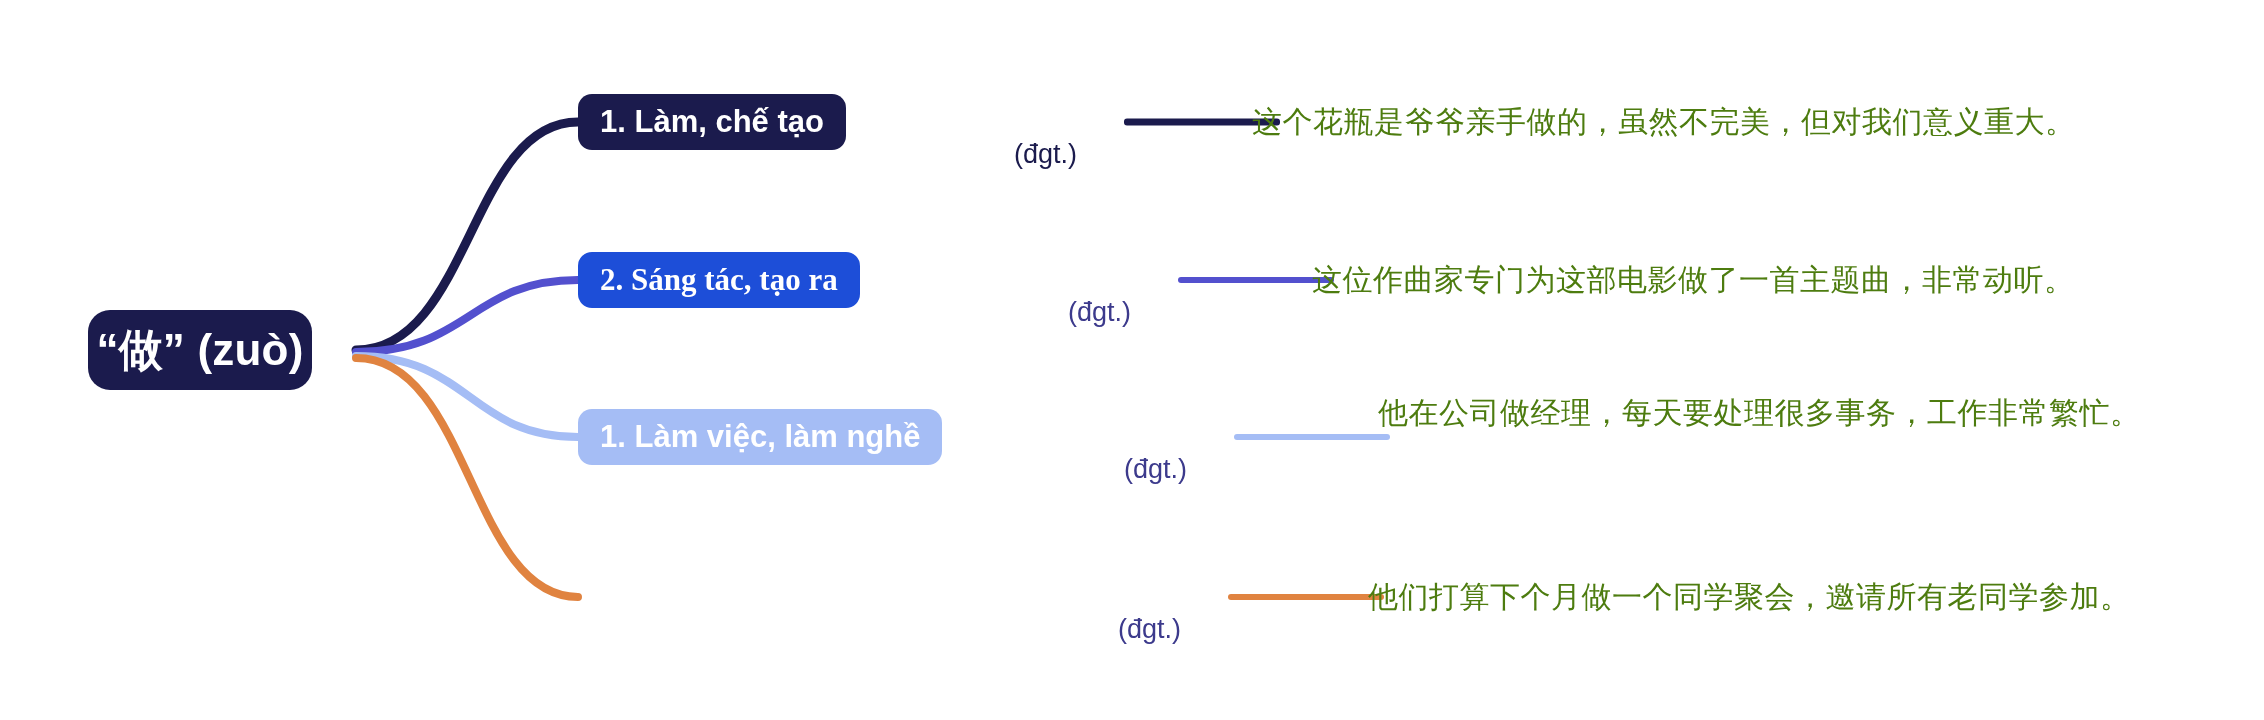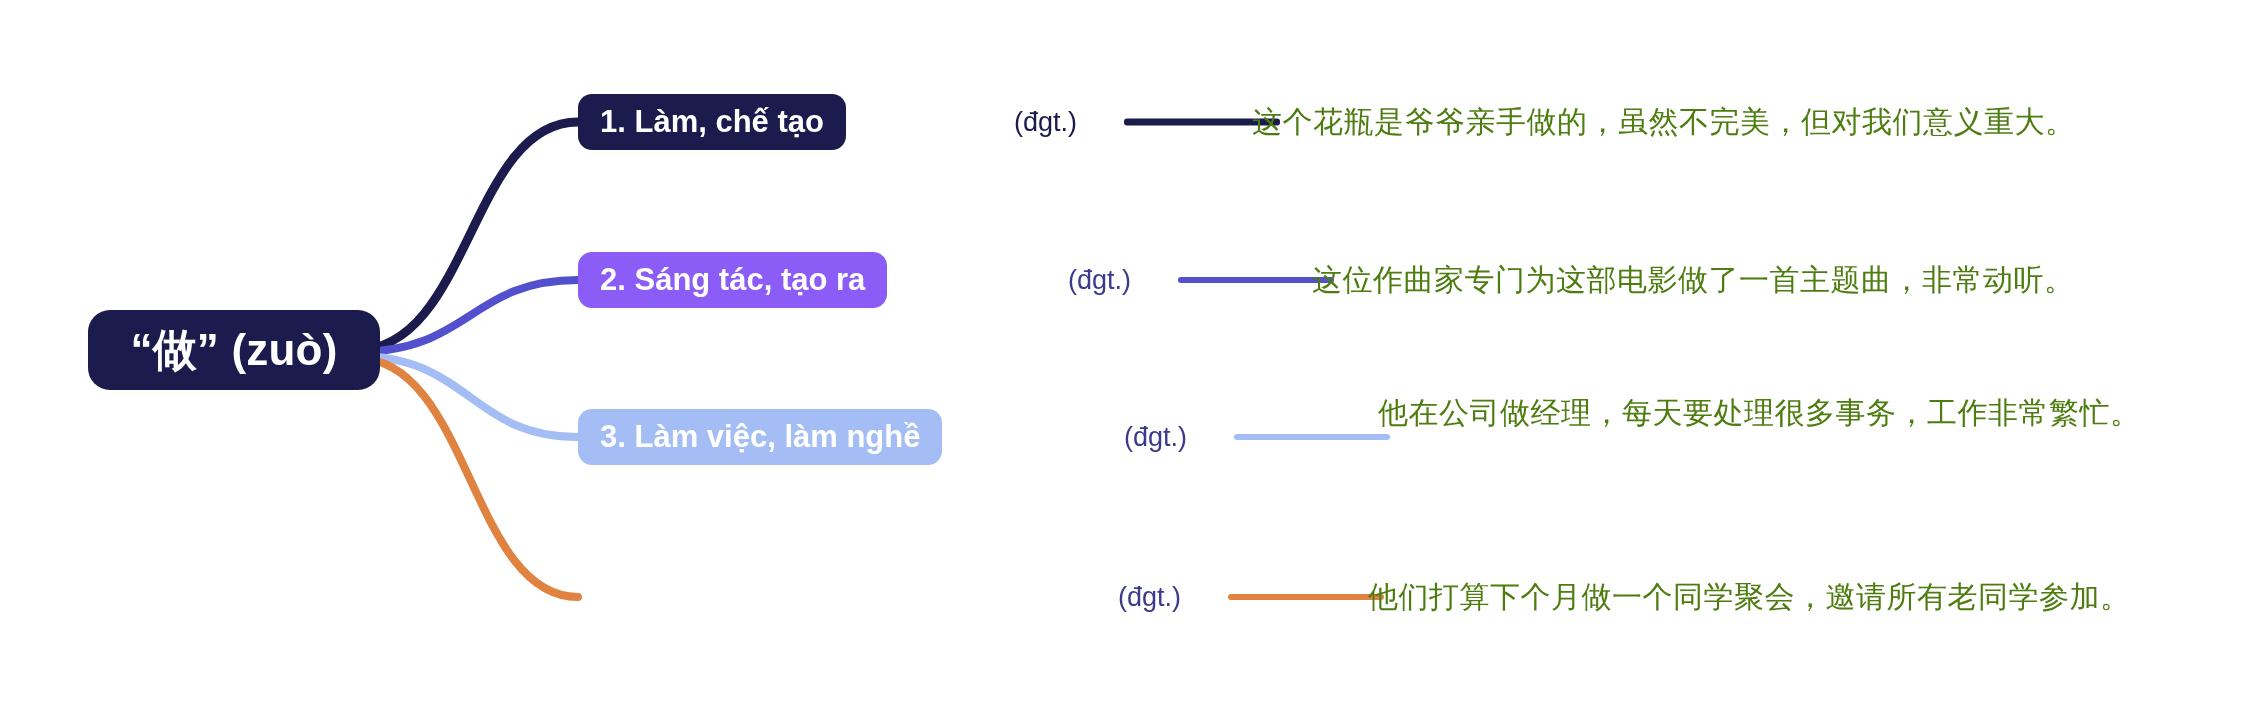--- a/index.html
+++ b/index.html
@@ -55,20 +55,21 @@
     white-space: nowrap;
     padding: 11px 22px;
     box-sizing: border-box;
     height: 56px;
   }
   .pos-tag {
     position: absolute;
     font-size: 27px;
     white-space: nowrap;
     transform: translateY(-50%);
+    margin-top: 32px;
   }
   .connector {
     position: absolute;
     height: 6px;
     border-radius: 3px;
     transform: translateY(-50%);
   }
   .example-sentence {
     position: absolute;
     font-size: 30px;
@@ -83,40 +84,40 @@
 
 <div id="canvas">
 
   <svg id="branch-curves" viewBox="0 0 2264 720" preserveAspectRatio="none">
     <path d="M 356 350 C 470 350, 470 122, 578 122" fill="none" stroke="#1b1b4d" stroke-width="9" stroke-linecap="round"></path>
     <path d="M 356 352 C 470 352, 470 280, 578 280" fill="none" stroke="#5350ce" stroke-width="8" stroke-linecap="round"></path>
     <path d="M 356 356 C 470 356, 470 437, 578 437" fill="none" stroke="#a5bdf5" stroke-width="8" stroke-linecap="round"></path>
     <path d="M 356 358 C 470 358, 470 597, 578 597" fill="none" stroke="#e08340" stroke-width="8" stroke-linecap="round"></path>
   </svg>
 
-  <div class="root-node" style="left:88px; top:310px; width:292px; height:80px;">
+  <div class="root-node" style="left:88px; top:310px; width:224px; height:80px;">
     <span class="root-label">“做” (zuò)</span>
   </div>
 
   <div class="sense-node" style="left:578px; top:94px; background:#1b1b4d;">
     <span>1. Làm, chế tạo</span>
   </div>
   <div class="pos-tag" style="left:1014px; top:122px; color:#1b1b4d;">(đgt.)</div>
   <div class="connector" style="left:1124px; top:122px; width:156px; background:#1b1b4d; height:7px;"></div>
   <div class="example-sentence" style="left:1252px; top:122px;">这个花瓶是爷爷亲手做的，虽然不完美，但对我们意义重大。</div>
 
-  <div class="sense-node" style="left:578px; top:252px; background:#8b5cf6;">
+  <div class="sense-node" style="left:578px; top:252px; background:#1d4ed8;font-family:Liberation Serif, serif;">
     <span>2. Sáng tác, tạo ra</span>
   </div>
   <div class="pos-tag" style="left:1068px; top:280px; color:#3c3a8c;">(đgt.)</div>
   <div class="connector" style="left:1178px; top:280px; width:156px; background:#5350ce;"></div>
   <div class="example-sentence" style="left:1312px; top:280px;">这位作曲家专门为这部电影做了一首主题曲，非常动听。</div>
 
   <div class="sense-node" style="left:578px; top:409px; background:#a5bdf5;">
-    <span>3. Làm việc, làm nghề</span>
+    <span>1. Làm việc, làm nghề</span>
   </div>
   <div class="pos-tag" style="left:1124px; top:437px; color:#3c3a8c;">(đgt.)</div>
   <div class="connector" style="left:1234px; top:437px; width:156px; background:#a5bdf5;"></div>
   <div class="example-sentence" style="left:1378px; top:413px;">他在公司做经理，每天要处理很多事务，工作非常繁忙。</div>
 
   <div class="pos-tag" style="left:1118px; top:597px; color:#3c3a8c;">(đgt.)</div>
   <div class="connector" style="left:1228px; top:597px; width:156px; background:#e08340;"></div>
   <div class="example-sentence" style="left:1368px; top:597px;">他们打算下个月做一个同学聚会，邀请所有老同学参加。</div>
 
 </div>

